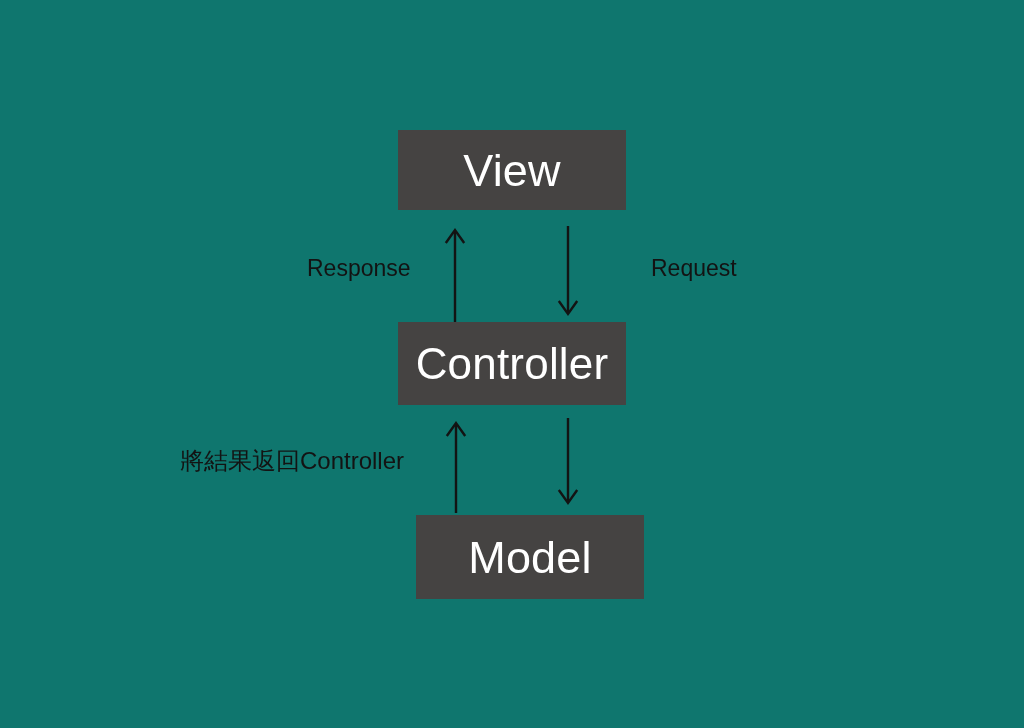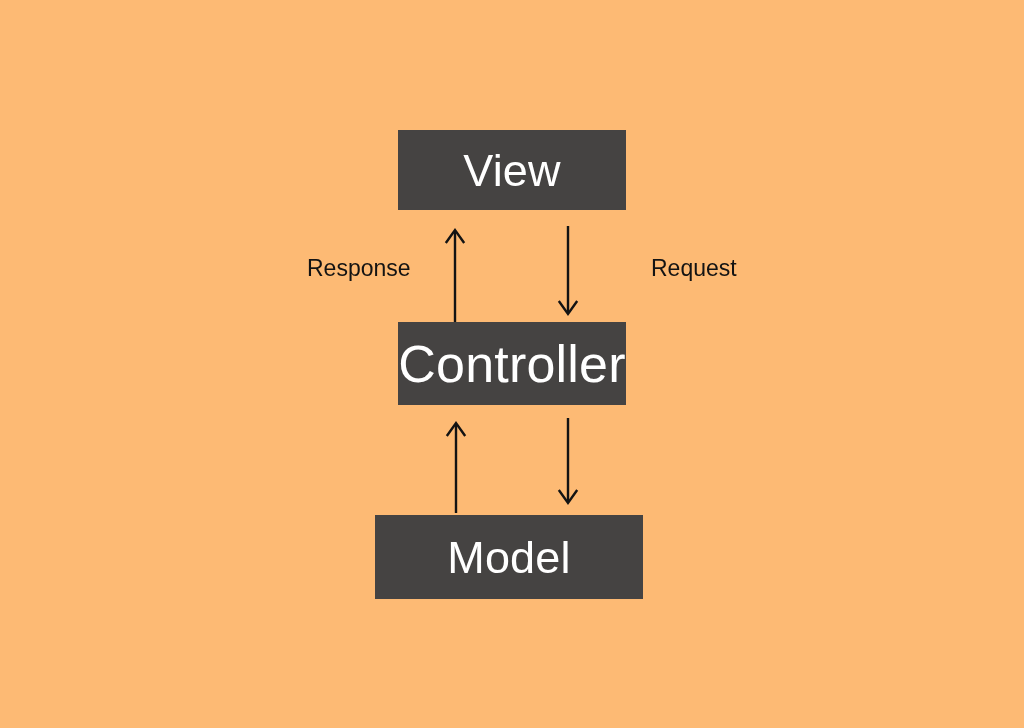--- a/index.html
+++ b/index.html
@@ -11,21 +11,21 @@
     width: 1024px;
     height: 728px;
     background: #fdfdfd;
     font-family: "Liberation Sans", "DejaVu Sans", sans-serif;
     overflow: hidden;
   }
   #canvas {
     position: relative;
     width: 1024px;
     height: 728px;
-    background: #fdba74;
+    background: #0f766e;
   }
 
   
   .node {
     position: absolute;
     background: #454342;
     display: flex;
     align-items: center;
     justify-content: center;
     box-sizing: border-box;
@@ -46,26 +46,26 @@
     height: 80px;
   }
   #node-view .node-label { font-size: 45px; }
 
   #node-controller {
     left: 398px;
     top: 322px;
     width: 228px;
     height: 83px;
   }
-  #node-controller .node-label { font-size: 52px; }
+  #node-controller .node-label { font-size: 44px; }
 
   #node-model {
-    left: 375px;
+    left: 416px;
     top: 515px;
-    width: 268px;
+    width: 228px;
     height: 84px;
   }
   #node-model .node-label { font-size: 45px; }
 
   
   .arrow {
     position: absolute;
   }
   .arrow svg {
     display: block;
@@ -123,20 +123,21 @@
   <div class="node" id="node-controller">
     <span class="node-label">Controller</span>
   </div>
 
   <div class="arrow" id="arrow-return">
     <svg width="30" height="96" viewBox="0 0 30 96">
       <line x1="15" y1="94" x2="15" y2="6" stroke="#131313" stroke-width="2.4"></line>
       <polyline points="6.5,16 15,4 23.5,16" fill="none" stroke="#131313" stroke-width="2.4" stroke-linecap="square" stroke-linejoin="miter"></polyline>
     </svg>
   </div>
+  <div class="edge-label cjk" id="label-return">將結果返回Controller</div>
 
   <div class="arrow" id="arrow-invoke">
     <svg width="30" height="96" viewBox="0 0 30 96">
       <line x1="15" y1="2" x2="15" y2="85" stroke="#131313" stroke-width="2.4"></line>
       <polyline points="6.5,75 15,87 23.5,75" fill="none" stroke="#131313" stroke-width="2.4" stroke-linecap="square" stroke-linejoin="miter"></polyline>
     </svg>
   </div>
 
   <div class="node" id="node-model">
     <span class="node-label">Model</span>

